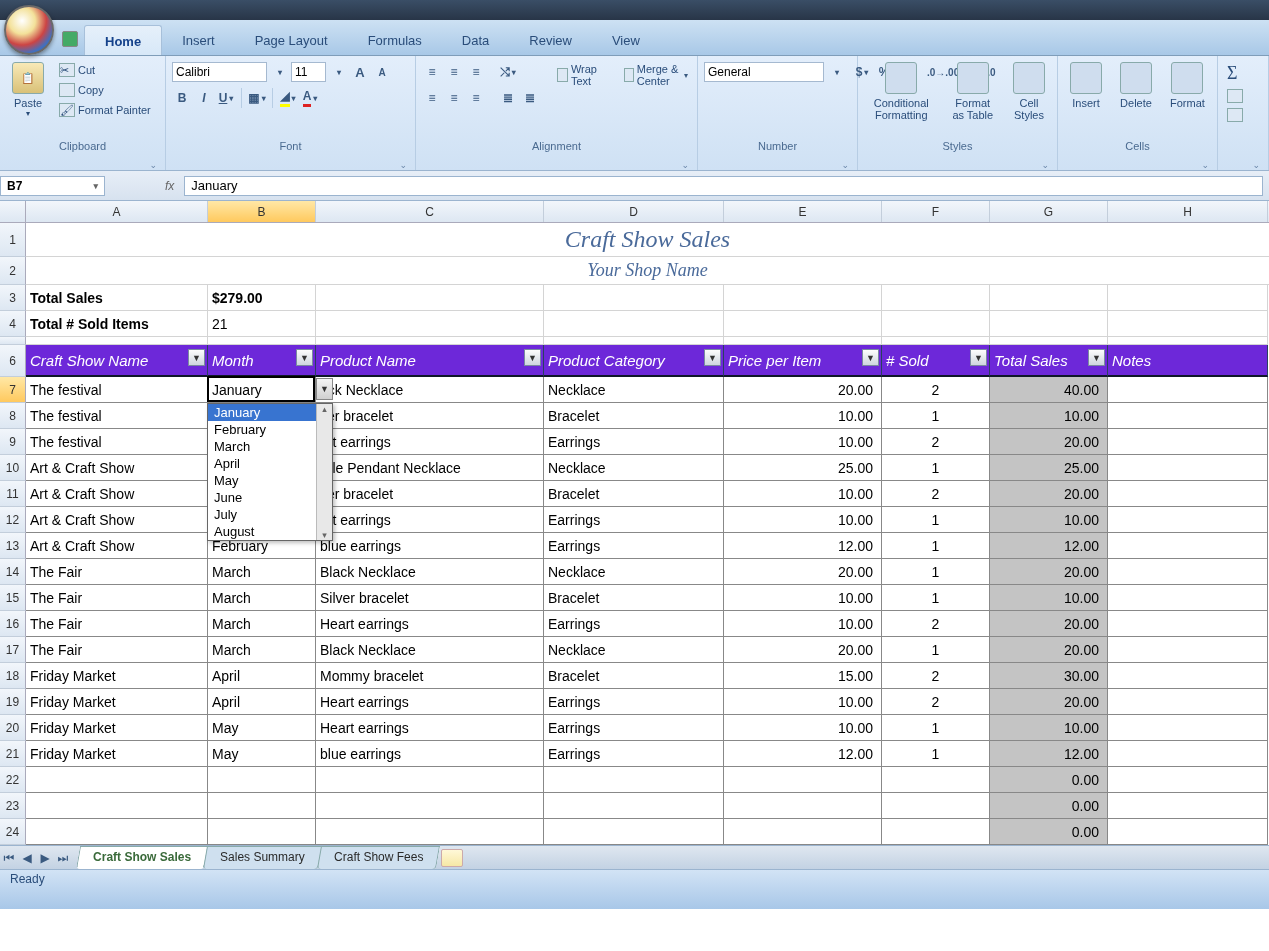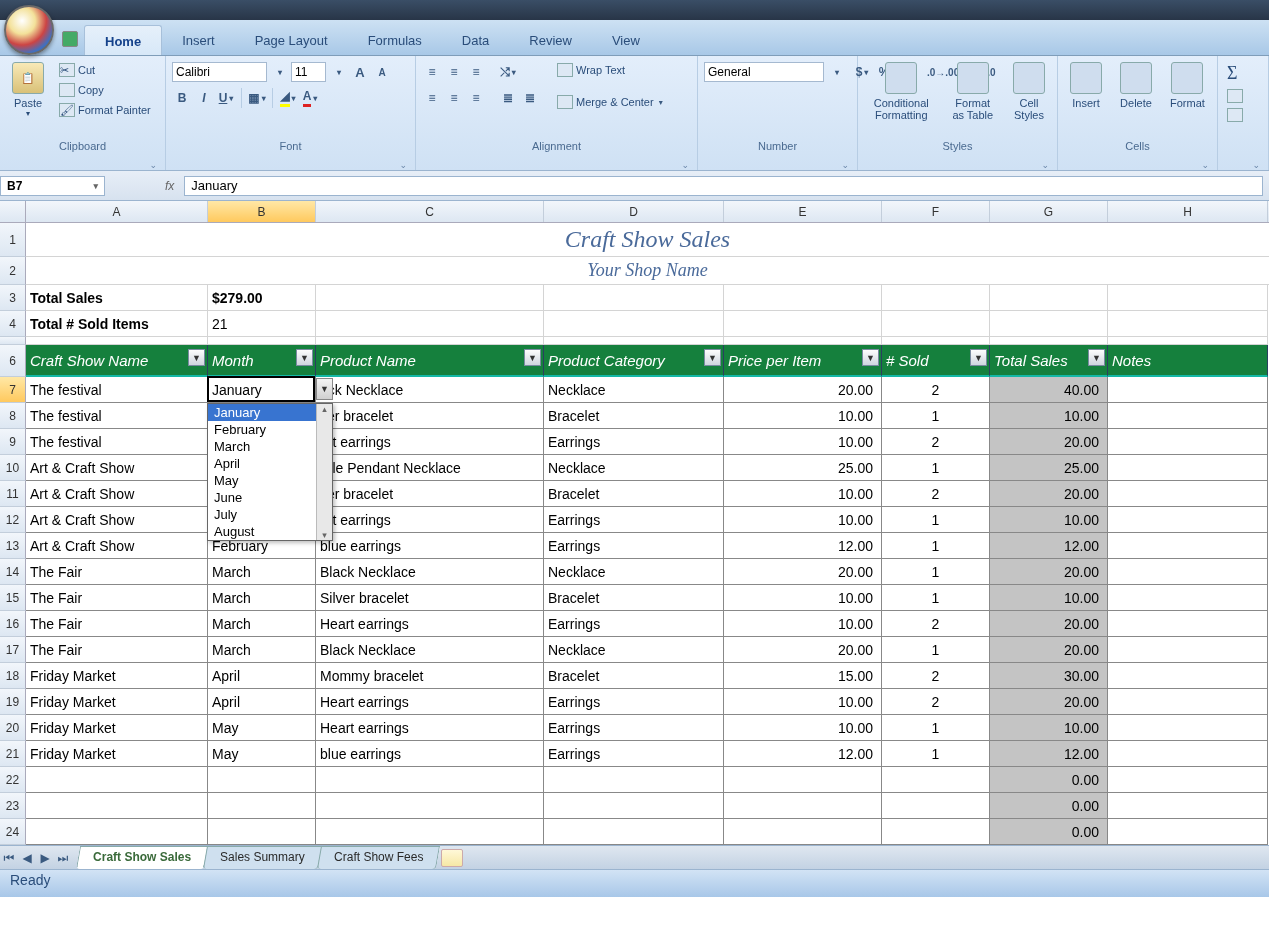--- a/index.html
+++ b/index.html
@@ -57,21 +57,21 @@
   .rh.sel { background:linear-gradient(#ffe8a6,#ffc95e);}
   .cell { border-right:1px solid #d4d4d4; border-bottom:1px solid #d4d4d4; padding:2px 4px; display:flex; align-items:center; overflow:hidden; white-space:nowrap;}
 
   .row.r1{height:34px}.row.r2{height:28px}
   .title1 { font-family:"Segoe Script","Lucida Handwriting",cursive; font-style:italic; color:#4a6a9a; font-size:24px;}
   .title2 { font-family:"Segoe Script","Lucida Handwriting",cursive; font-style:italic; color:#4a6a9a; font-size:18px;}
   .merged-title { border:none; justify-content:center; flex:1; border-bottom:1px solid #d4d4d4;}
   .bold{font-weight:bold;}
 
   
-  .hdr .cell { background:#15803d; color:#fff; font-family:"Segoe Script","Lucida Handwriting",cursive; font-style:italic; border-right:1px solid #2a4060; border-bottom:2px solid #14b8a6; position:relative; font-size:15px;}
+  .hdr .cell { background:#6d28d9; color:#fff; font-family:"Segoe Script","Lucida Handwriting",cursive; font-style:italic; border-right:1px solid #2a4060; border-bottom:2px solid #0f172a; position:relative; font-size:15px;}
   .filter-btn { position:absolute; right:2px; top:4px; width:17px; height:17px; background:linear-gradient(#fdfdfd,#cfd6df); border:1px solid #7a8aa0; display:flex; align-items:center; justify-content:center; color:#333; font-size:9px;}
 
   
   .tbl .cell{ border-right:1px solid #888; border-bottom:1px solid #888;}
   .num { justify-content:flex-end; padding-right:8px;}
   .center{justify-content:center;}
   .tot { background:#c4c4c4;}
 
   
   .active-border { position:absolute; border:2px solid #000; pointer-events:none; z-index:6;}
@@ -87,21 +87,21 @@
 
   
   .sheetbar { display:flex; align-items:center; height:24px; background:linear-gradient(#dfe7f0,#c3d2e3); border-top:1px solid #9bb4cf; font-size:12px;}
   .navbtn { width:18px; text-align:center; color:#3a5a80;}
   .stab { padding:3px 14px; background:#fff; border:1px solid #8aa; border-bottom:none; margin-right:-1px; border-radius:0 0 4px 4px; transform:skewX(-10deg);}
   .stab span{display:inline-block; transform:skewX(10deg);}
   .stab.active{ background:#fff; color:#3a6a3a; font-weight:bold; border-bottom:2px solid #fff;}
   .stab.inact{ background:#cfe0ef; color:#2a2a2a;}
   .newtab{ width:22px; height:18px; margin-left:4px; background:linear-gradient(#fff8d8,#f6e8a6); border:1px solid #caa; border-radius:2px;}
 
-  .status { height:28px; background:linear-gradient(#d2e3f5,#a8c7e8); border-top:1px solid #9bb4cf; font-size:14px; color:#2a4d7a; padding:2px 10px;}
+  .status { height:40px; background:linear-gradient(#d2e3f5,#a8c7e8); border-top:1px solid #9bb4cf; font-size:12px; color:#2a4d7a; padding:2px 10px;}
 
   .row.r5{height:8px}.row.r5 .cell{padding:0}
   .row.r5 .rh{font-size:0}
 
   .sigma { font-family:"Cambria","Times New Roman",serif; font-size:18px;}
 </style>
 </head>
 <body>
 
 <div class="window-top"></div>
@@ -195,21 +195,21 @@
         </div>
         <div class="tool-row">
           <span class="tbtn">≡</span>
           <span class="tbtn">≡</span>
           <span class="tbtn">≡</span>
           <span style="width:8px"></span>
           <span class="tbtn">≣</span>
           <span class="tbtn">≣</span>
         </div>
       </div>
-      <div style="display:flex;flex-direction:column;gap:16px">
+      <div style="display:flex;flex-direction:row;gap:16px">
         <div class="sm">
             <span class="tiny"></span>
             <span>Wrap Text</span>
           </div>
         <div class="sm splitdd">
             <span class="tiny"></span>
             <span>Merge &amp; Center</span>
           </div>
       </div>
     </div>

